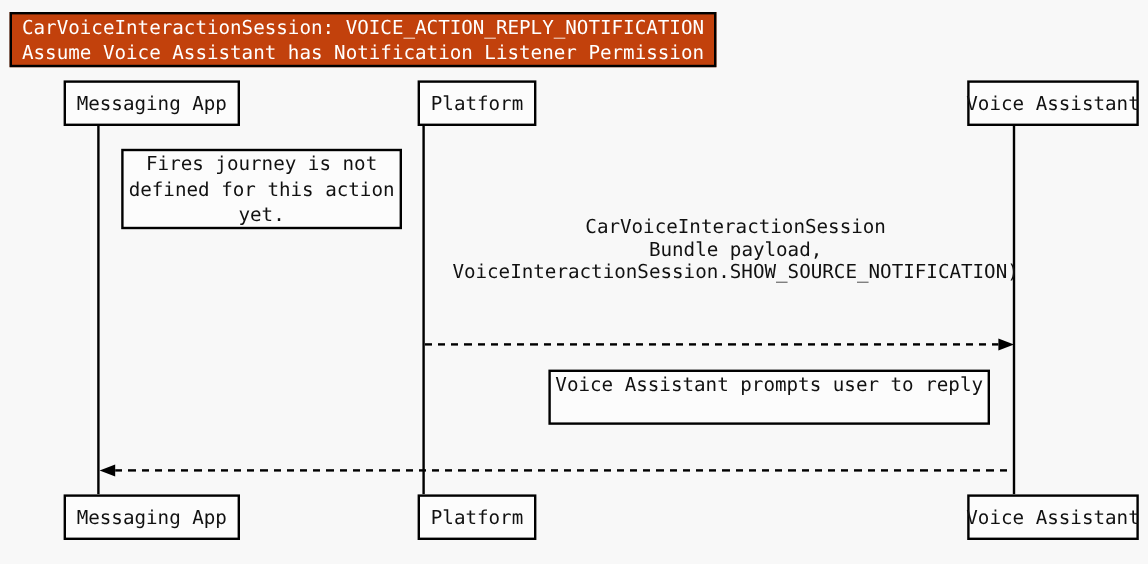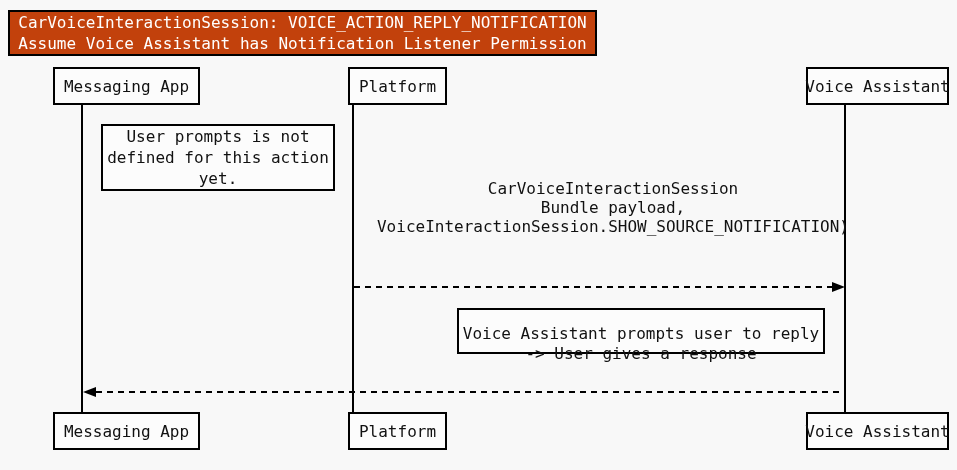--- a/index.html
+++ b/index.html
@@ -49,21 +49,21 @@
   .ll0 { left: 81px; }
   .ll1 { left: 352px; }
   .ll2 { left: 844px; }
   .note {
     position: absolute;
     border: 2px solid #000000;
     background: #FCFCFC;
     text-align: center;
   }
   .note1 { left: 101px; top: 124px; width: 234px; height: 67px; line-height: 21px; }
-  .note2 { left: 457px; top: 308px; width: 368px; height: 46px; line-height: 20px; padding-top: 14px; }
+  .note2 { left: 457px; top: 308px; width: 368px; height: 46px; line-height: 20px; padding-top: 1px; }
   .msg {
     position: absolute;
     text-align: center;
     line-height: 19px;
     white-space: nowrap;
   }
   .msg1 { left: 354px; top: 179px; width: 518px; }
   .msg2 { left: 84px;  top: 369px; width: 760px; }
   .dash {
     position: absolute;
@@ -99,37 +99,36 @@
   </div>
   <div class="box actor a2 top-row">
     <span>Voice Assistant</span>
   </div>
 
   <div class="lifeline ll0"></div>
   <div class="lifeline ll1"></div>
   <div class="lifeline ll2"></div>
 
   <div class="note note1">
-    <div>User prompts is not</div>
+    <div>Fires journey is not</div>
     <div>defined for this action</div>
     <div>yet.</div>
   </div>
 
   <div class="msg msg1">
     <div>CarVoiceInteractionSession</div>
     <div>Bundle payload,</div>
     <div>VoiceInteractionSession.SHOW_SOURCE_NOTIFICATION)</div>
   </div>
 
   <div class="dash dash1"></div>
   <div class="ah ah-right"></div>
 
   <div class="note note2">
     <div>Voice Assistant prompts user to reply</div>
-    <div>-&gt; User gives a response</div>
   </div>
 
 
   <div class="dash dash2"></div>
   <div class="ah ah-left"></div>
 
   <div class="box actor a0 bottom-row">
     <span>Messaging App</span>
   </div>
   <div class="box actor a1 bottom-row">

